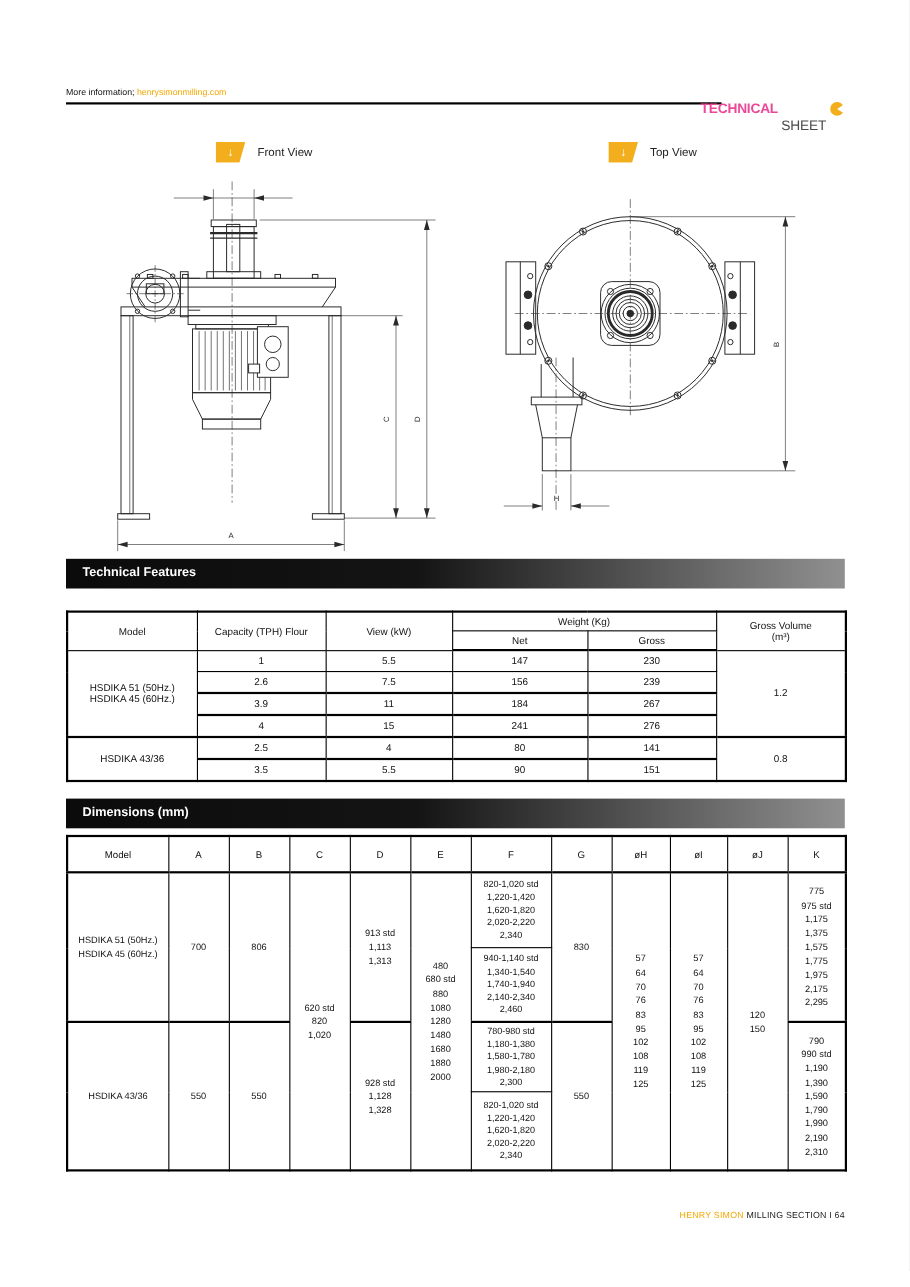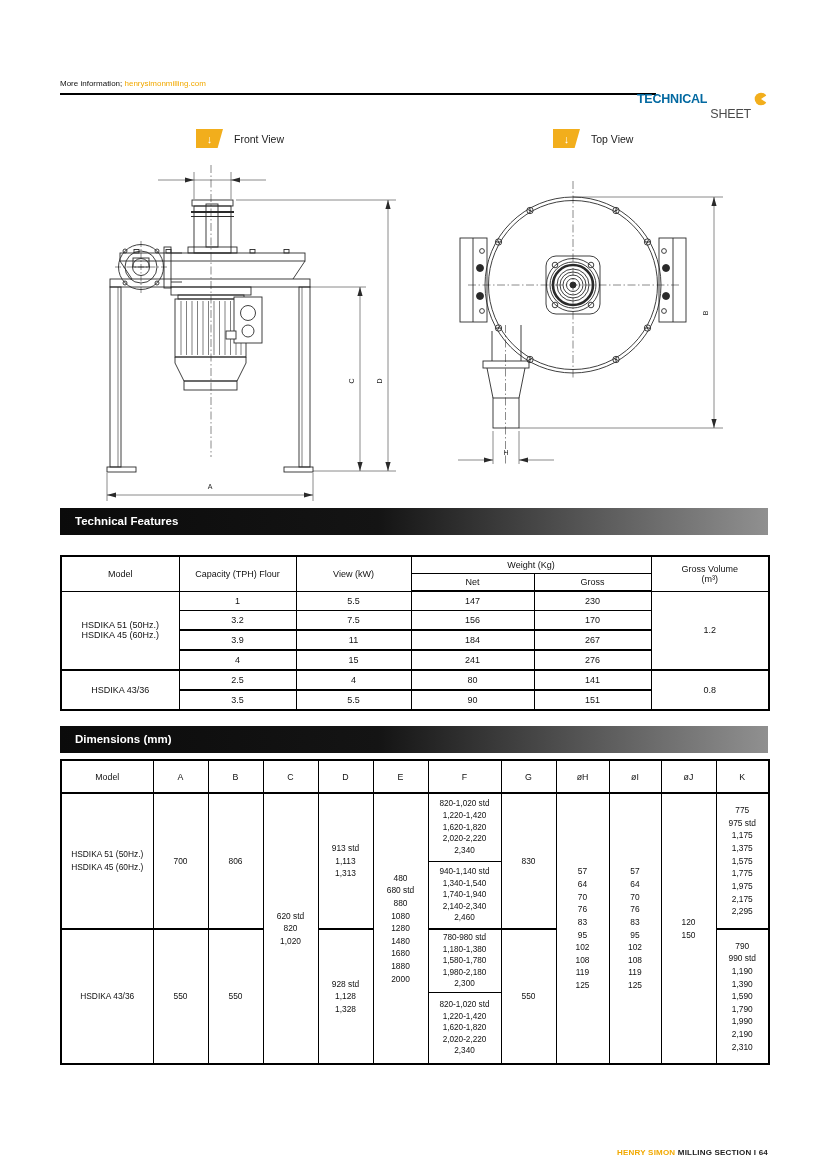--- a/index.html
+++ b/index.html
@@ -6,21 +6,21 @@
   .page {
     position:relative; width:827px; height:1170px; margin:0 auto;
     background:#ffffff; font-family:"Liberation Sans", sans-serif; color:#111;
     overflow:hidden;
   }
   
   .hdr-left { position:absolute; left:60px; top:79px; font-size:8px; color:#111; }
   .hdr-left .link { color:#F2A900; text-decoration:none; }
   .hdr-rule { position:absolute; left:60px; top:93px; width:596px; height:1.5px; background:#000; }
   .brand { position:absolute; top:76px; right:59px; display:flex; align-items:center; gap:3px; font-size:12.5px; letter-spacing:-0.2px; }
-  .brand .b1 { font-weight:800; color:#0369a1; }
+  .brand .b1 { font-weight:800; color:#ec4899; }
   .brand .b2 { font-weight:400; color:#4a4a4a;margin-top:31px; }
   
   .view-label { position:absolute; display:flex; align-items:center; gap:11px; }
   .view-front { left:196px; top:129px; }
   .view-top   { left:553px; top:129px; }
   .badge { width:27px; height:19px; background:#F2AE1C; clip-path:polygon(0 0,100% 0,80% 100%,0 100%);
            color:#fff; font-size:11px; font-weight:700; display:flex; align-items:center; justify-content:center; }
   .view-text { font-size:10.5px; color:#222; }
   
   .draw { position:absolute; }
@@ -46,21 +46,21 @@
   .dim-table { left:60px; top:759px; width:708px; border:2px solid #000; }
   .dim-table th { font-size:8.8px; height:31px; border-bottom:2.5px solid #000; }
   .dim-table td { font-size:8.4px; line-height:1.5; }
   .dim-table td.fcell { line-height:1.42; font-size:8.2px; }
   .dim-table tr.t2 td { border-top:2px solid #000; }
   .dim-table tr.r1a td { height:67px; }
   .dim-table tr.r1b td { height:66px; }
   .dim-table tr.r2a td { height:62px; }
   .dim-table tr.r2b td { height:70px; }
   
-  .footer { position:absolute; top:1148px; right:59px; font-size:8px; letter-spacing:0.2px; font-weight:700; }
+  .footer { position:absolute; top:1100px; right:59px; font-size:8px; letter-spacing:0.2px; font-weight:400; }
   .footer .fb { color:#F2A900; }
   .footer .fr { color:#222; }
 </style>
 </head>
 <body>
 
 <div class="page">
 
   <div class="hdr-left">
     <span>More information;</span>
@@ -288,24 +288,24 @@
       <tr>
         <td rowspan="4" class="ml">HSDIKA 51 (50Hz.)
 HSDIKA 45 (60Hz.)</td>
         <td>1</td>
         <td>5.5</td>
         <td>147</td>
         <td>230</td>
         <td rowspan="4">1.2</td>
       </tr>
       <tr>
-        <td>3.2</td>
+        <td>2.6</td>
         <td>7.5</td>
         <td>156</td>
-        <td>170</td>
+        <td>239</td>
       </tr>
       <tr class="t2">
         <td>3.9</td>
         <td>11</td>
         <td>184</td>
         <td>267</td>
       </tr>
       <tr class="t2">
         <td>4</td>
         <td>15</td>

